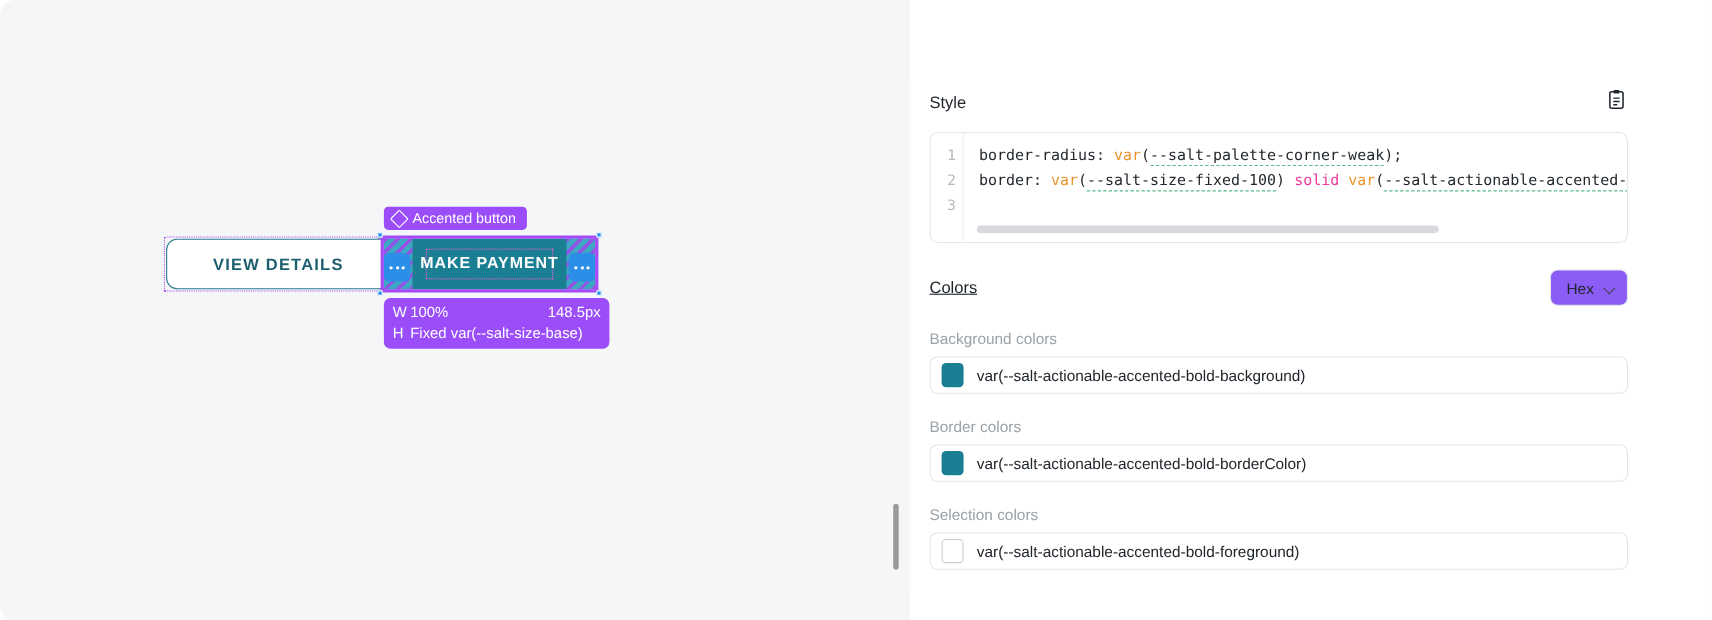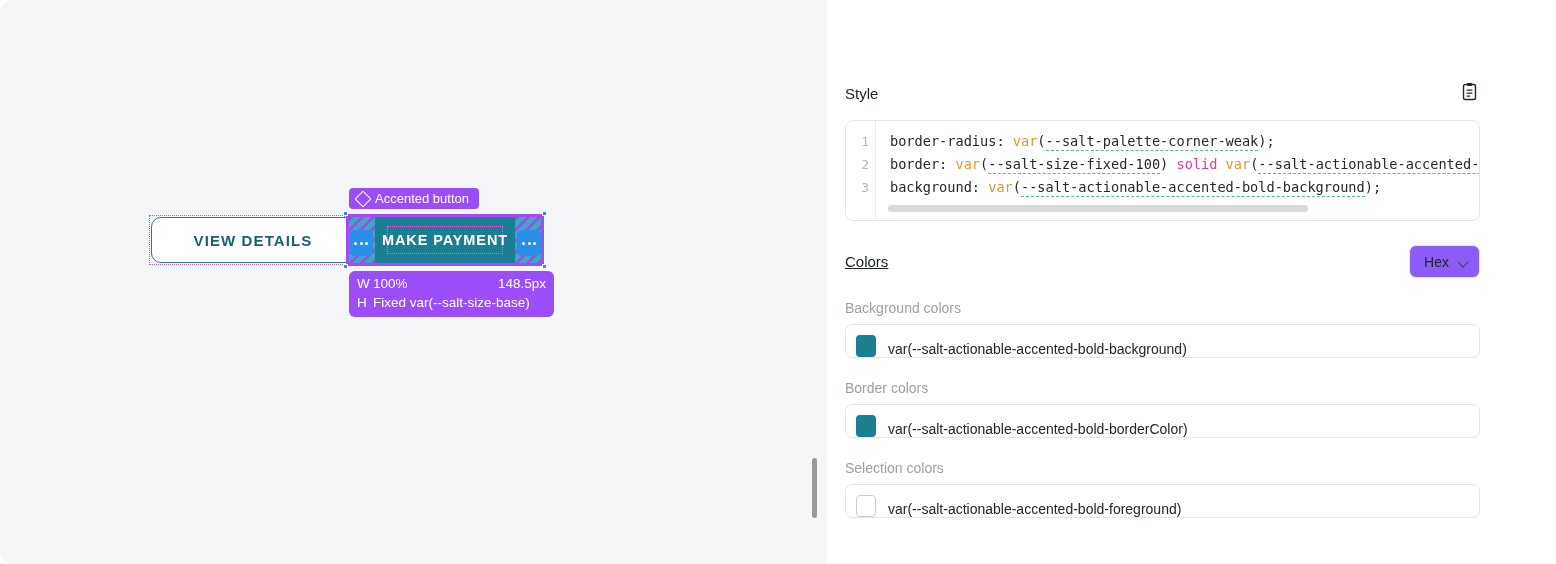--- a/index.html
+++ b/index.html
@@ -285,21 +285,21 @@
     transform: rotate(45deg);
   }
 
   .group-label {
     font-size: 14px;
     color: #9ba1a7;
     margin-top: 22px;
     margin-bottom: 8px;
   }
   .color-field {
-    display: flex; align-items: flex-end;
+    display: flex; align-items: center;
     gap: 12px;
     height: 34px;
     border: 1px solid #e3e6e9;
     border-radius: 7px;
     padding: 0 10px;
     background: #ffffff;
   }
   .swatch {
     width: 20px; height: 22px;
     border-radius: 4px;
@@ -393,21 +393,20 @@
 
       <div class="editor">
         <div class="gutter">
           <div>1</div>
           <div>2</div>
           <div>3</div>
         </div>
         <div class="code-area" id="code-area">
             <div class="code-line"><span>border-radius: </span><span class="tok-fn">var</span><span>(</span><span class="tok-var">--salt-palette-corner-weak</span><span>);</span></div>
             <div class="code-line"><span>border: </span><span class="tok-fn">var</span><span>(</span><span class="tok-var">--salt-size-fixed-100</span><span>) </span><span class="tok-kw">solid</span><span> </span><span class="tok-fn">var</span><span>(</span><span class="tok-var">--salt-actionable-accented-bold-borderColor</span></div>
-            <div class="code-line"><span>background: </span><span class="tok-fn">var</span><span>(</span><span class="tok-var">--salt-actionable-accented-bold-background</span><span>);</span></div>
           </div>
         <div class="h-scroll-track">
           <div class="h-scroll-thumb"></div>
         </div>
       </div>
 
       <div class="colors-row">
         <span class="colors-title">Colors</span>
         <span class="hex-select">
           <span>Hex</span>

